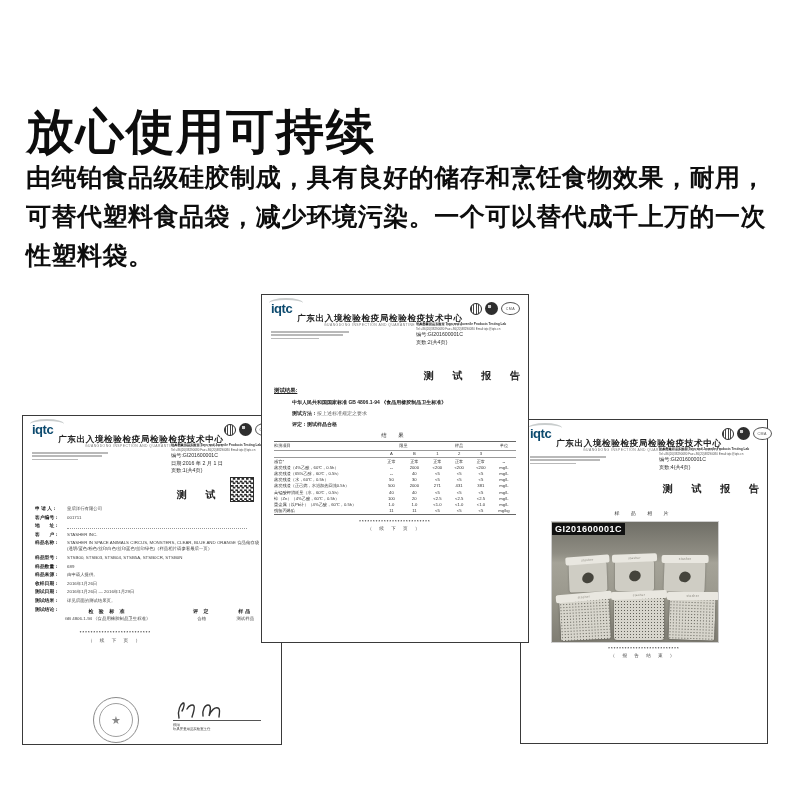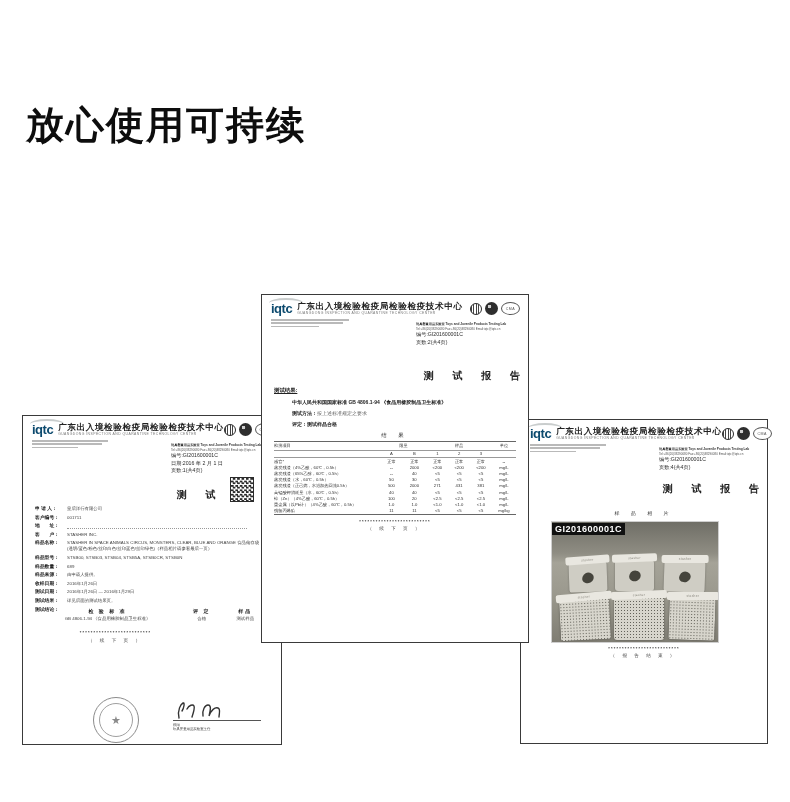--- a/index.html
+++ b/index.html
@@ -1,34 +1,34 @@
 <!DOCTYPE html>
 <html><head>
 <meta charset="utf-8">
 <style>
   html,body{margin:0;padding:0;background:#fff;}
   body{font-family:"Liberation Sans",sans-serif;color:#111;}
   #stage{position:relative;width:790px;height:802px;background:#fff;overflow:hidden;}
 
   
-  .hero-title{position:absolute;left:26px;top:100px;font-size:38px;font-weight:bold;letter-spacing:2px;color:#0d0d0d;}
+  .hero-title{position:absolute;left:26px;top:100px;font-size:48px;font-weight:bold;letter-spacing:2px;color:#0d0d0d;}
   .hero-para{position:absolute;left:26px;top:158px;width:740px;font-size:25px;line-height:39px;
              font-weight:bold;color:#0d0d0d;text-align:justify;letter-spacing:0.5px;}
 
   
   .doc{position:absolute;background:#fff;border:1px solid #3a3a3a;}
   .doc.behind{z-index:1;}
   .doc.front{z-index:2;}
 
   .hdr{position:absolute;left:9px;right:8px;top:7px;}
   .hdr-row{display:flex;align-items:flex-start;}
   .logo{font-size:13px;font-weight:bold;color:#0c4a6e;letter-spacing:-0.5px;position:relative;line-height:14px;}
   .logo::before{content:"";position:absolute;left:-2px;top:-4px;width:34px;height:8px;
                 border-top:2px solid #c9cdcd;border-radius:50%;}
-  .orgnames{margin-left:5px;margin-top:0;}
+  .orgnames{margin-left:5px;margin-top:12px;text-align:right;}
   .org-cn{font-size:8.6px;font-weight:bold;color:#222;letter-spacing:0.6px;white-space:nowrap;line-height:9px;}
   .org-en{font-size:3.4px;color:#777;letter-spacing:0.45px;white-space:nowrap;line-height:5px;}
   .badges{margin-left:auto;display:flex;gap:3px;align-items:center;}
   .b-ring{width:12px;height:12px;border-radius:50%;border:1.6px solid #2c2c2c;box-sizing:border-box;
           background:repeating-linear-gradient(90deg,#444 0 0.8px,transparent 0.8px 2.4px);}
   .b-globe{width:13px;height:13px;border-radius:50%;background:radial-gradient(circle at 35% 35%,#cfcfcf 0 1.5px,transparent 2px),#2e2e2e;}
   .b-oval{width:17px;height:11px;border:1px solid #555;border-radius:50%;font-size:3.6px;color:#555;
           display:flex;align-items:center;justify-content:center;letter-spacing:0.5px;background:#fff;}
   .addr{margin-top:3px;}
   .addr .bar{height:1.6px;background:#b9b9b9;margin-bottom:1.8px;}
@@ -96,20 +96,21 @@
               background:#45443c;border-radius:55% 45% 60% 40%;}
   .bag.pattern{background:radial-gradient(#63625a 0.5px,transparent 0.7px) 0 0/3px 3px,#d7d5cc;}
   .rd-dots{position:absolute;left:0;right:0;}
 </style>
 </head>
 <body>
 
 <div id="stage">
 
   <div class="hero-title">放心使用可持续</div>
+  <div class="hero-para">由纯铂食品级硅胶制成，具有良好的储存和烹饪食物效果，耐用，可替代塑料食品袋，减少环境污染。一个可以替代成千上万的一次性塑料袋。</div>
 
   <div class="doc behind" style="left:22px;top:415px;width:258px;height:328px;">
     <div class="hdr">
       <div class="hdr-row">
         <span class="logo">iqtc</span>
         <span class="orgnames">
           <div class="org-cn">广东出入境检验检疫局检验检疫技术中心</div>
           <div class="org-en">GUANGDONG INSPECTION AND QUARANTINE TECHNOLOGY CENTER</div>
         </span>
         <span class="badges">

